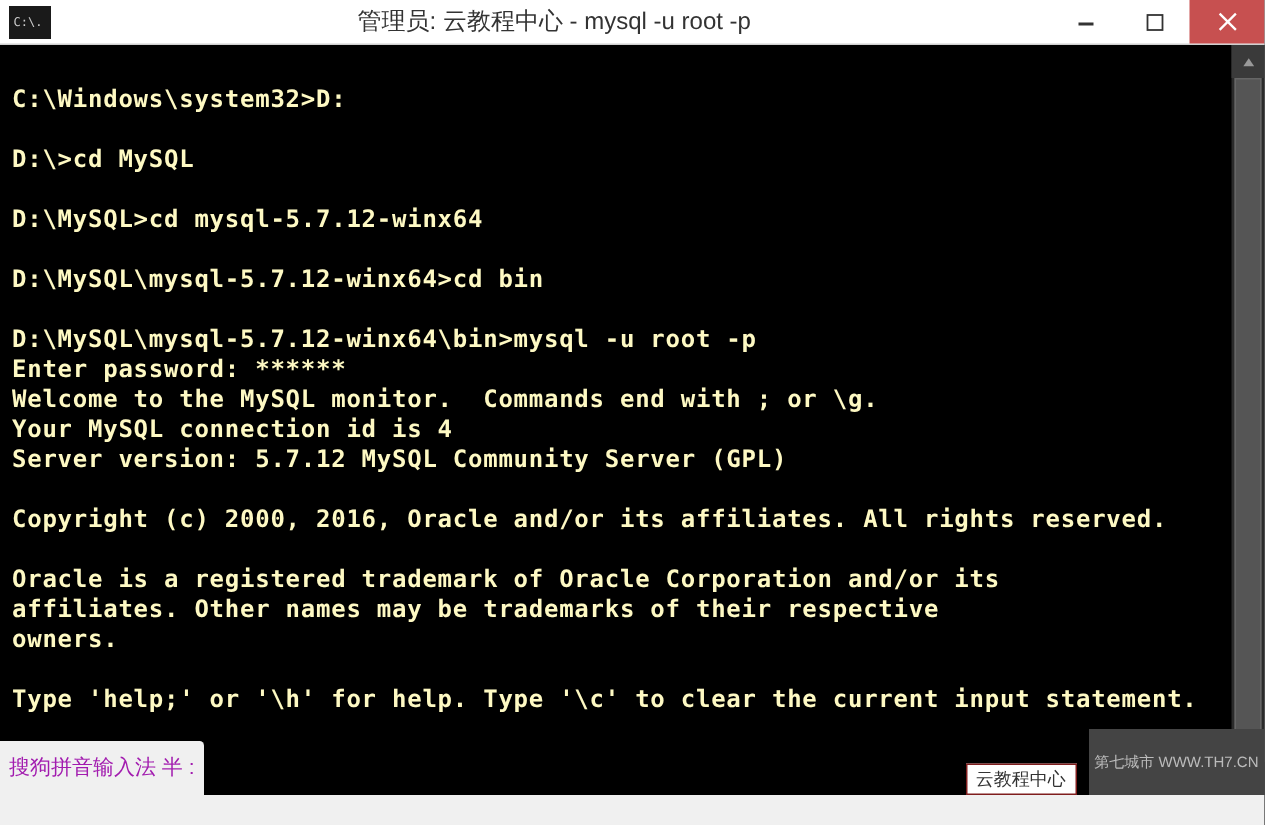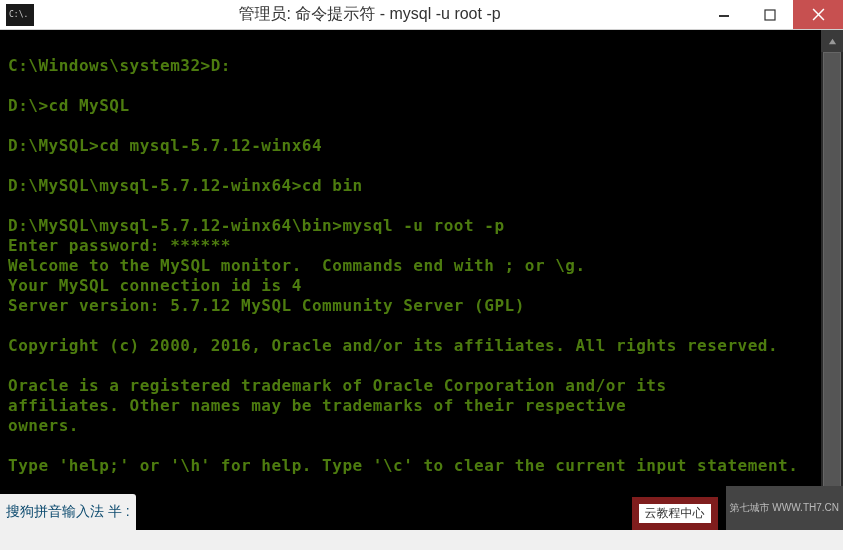--- a/index.html
+++ b/index.html
@@ -64,21 +64,21 @@
     .win-close svg { stroke: #fff; width: 13px; height: 13px; }
     .terminal-wrap {
       position: relative;
       width: 843px;
       height: 500px;
     }
     .terminal {
       width: 100%;
       height: 100%;
       background: #000;
-      color: #4d7c0f;
+      color: #fef9c3;
       font-family: "SimSun", "NSimSun", "Consolas", monospace;
       font-size: 16px;
       line-height: 20px;
       padding: 6px 0 0 8px;
       white-space: pre;
       overflow: hidden;
       letter-spacing: 0.5px;
       font-weight: bold;
     }
     .terminal .line { min-height: 20px; }
@@ -120,63 +120,63 @@
       bottom: 22px;
       background: #555;
       border: 1px solid #666;
     }
     .ime-bar {
       position: absolute;
       bottom: 0;
       left: 0;
       height: 20px;
       background: #f0f0f0;
-      color: #0c4a6e;
+      color: #a21caf;
       font-size: 14px;
       font-family: "Microsoft YaHei", sans-serif;
       padding: 18px 6px;
       display: flex;
       align-items: center;
       z-index: 2;
       border-top-right-radius: 3px;
     }
     .bottom-labels {
       position: absolute;
       bottom: 0;
       right: 0;
       height: 20px;
       display: flex;
       align-items: flex-end;
       z-index: 2;
       gap: 8px;
     }
     .label-box {
       background: #fff;
-      border: 7px solid #7f1d1d;
+      border: 1px solid #7f1d1d;
       font-size: 12px;
       padding: 1px 6px;
       font-family: "Microsoft YaHei", sans-serif;
       color: #333;
     }
     .label-dark {
       background: #444;
       color: #bbb;
       font-size: 10px;
       padding: 15px 4px;
       font-family: sans-serif;
     }
   </style>
 </head>
 <body>
 
 <div class="titlebar">
   <div class="app-icon">
     <span>C:\.</span>
   </div>
-  <div class="title-text">管理员: 命令提示符 - mysql  -u root -p</div>
+  <div class="title-text">管理员: 云教程中心 - mysql  -u root -p</div>
   <div class="win-controls">
     <div class="win-btn">
       <svg viewBox="0 0 12 12">
           <rect x="1" y="6" width="10" height="2" fill="#333"></rect>
         </svg>
     </div>
     <div class="win-btn">
       <svg viewBox="0 0 12 12">
           <rect x="1" y="1" width="10" height="10" fill="none" stroke="#333" stroke-width="1.2"></rect>
         </svg>

